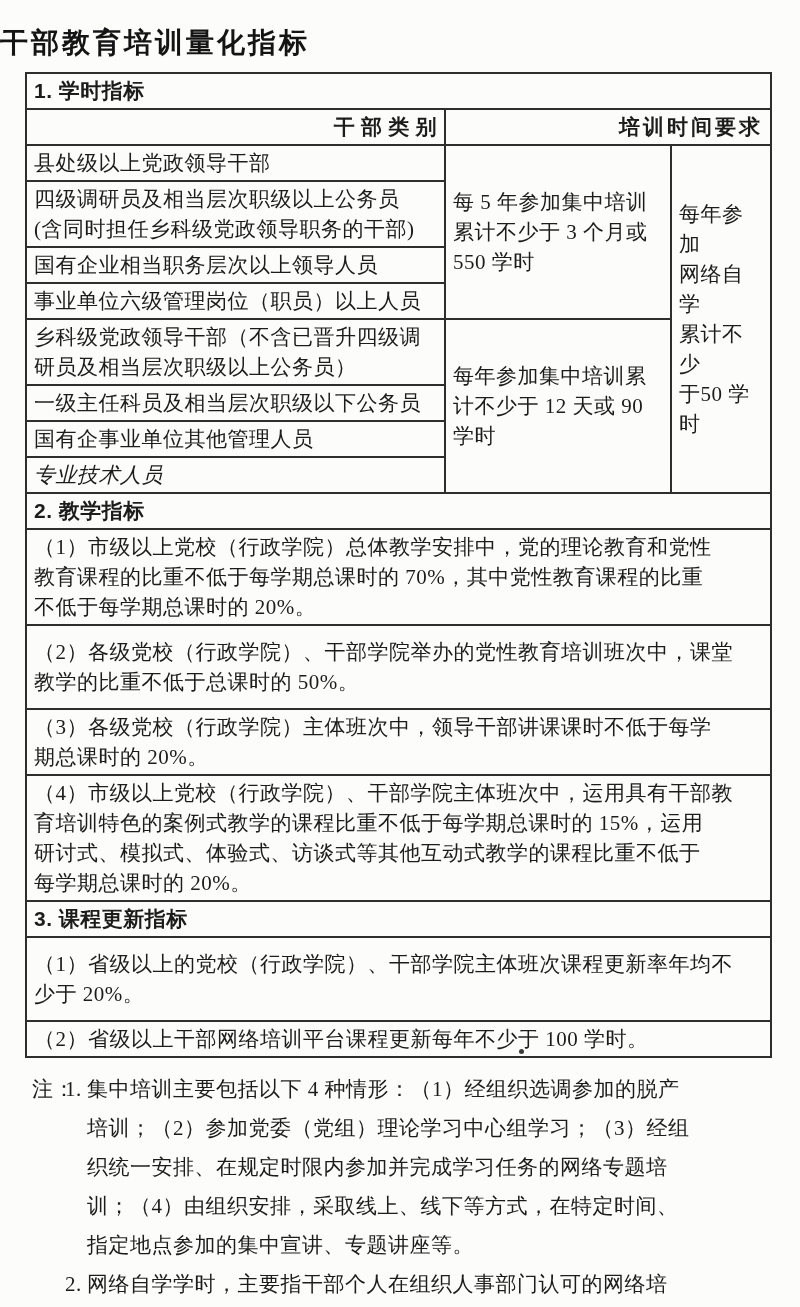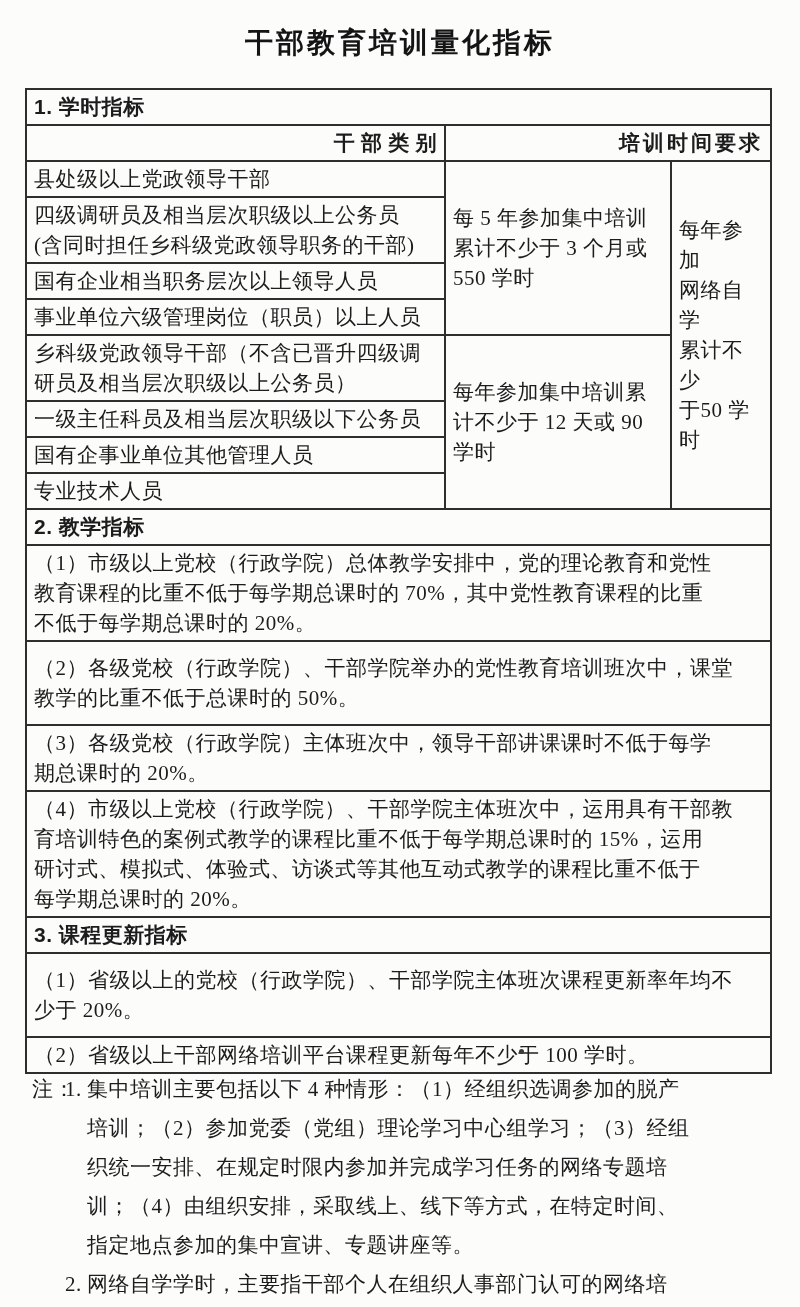--- a/index.html
+++ b/index.html
@@ -9,31 +9,31 @@
     background: #fcfcfa;
     position: relative;
     font-family: "Liberation Serif", "DejaVu Serif", serif;
     color: #1c1c1c;
     overflow: hidden;
   }
 
   .doc-title {
     position: absolute;
     top: 24px; left: 0; right: 0;
-    text-align: center;
+    text-align: left;
     font-family: "Liberation Sans", "DejaVu Sans", sans-serif;
     font-weight: 700;
     font-size: 28px;
     letter-spacing: 3px;
     color: #141414;
   }
 
   table.indicators {
     position: absolute;
-    left: 25px; top: 88px;
+    left: 25px; top: 72px;
     width: 745px;
     border-collapse: collapse;
     table-layout: fixed;
   }
   table.indicators td {
     border: 2px solid #2e2e2e;
     font-size: 21px;
     line-height: 30px;
     letter-spacing: 0.5px;
     vertical-align: middle;
@@ -51,21 +51,21 @@
   }
   .col-head {
     text-align: right;
     height: 33px;
     letter-spacing: 4px;
     font-weight: 600;
   }
   .col-head.req-head { letter-spacing: 3px; }
 
   .cat { white-space: pre-line; }
-  .h36 { height: 36px; }
+  .h36 { height: 36px; font-style: italic; }
   .h38 { height: 32px; margin-left: 9px; }
   .h40 { height: 32px; }
   .h63 { height: 63px; }
   .h67 { height: 84px; }
   .h70 { height: 56px; }
   .h92 { height: 92px; }
   .h130 { height: 100px; }
 
   .req {
     white-space: pre-line;

